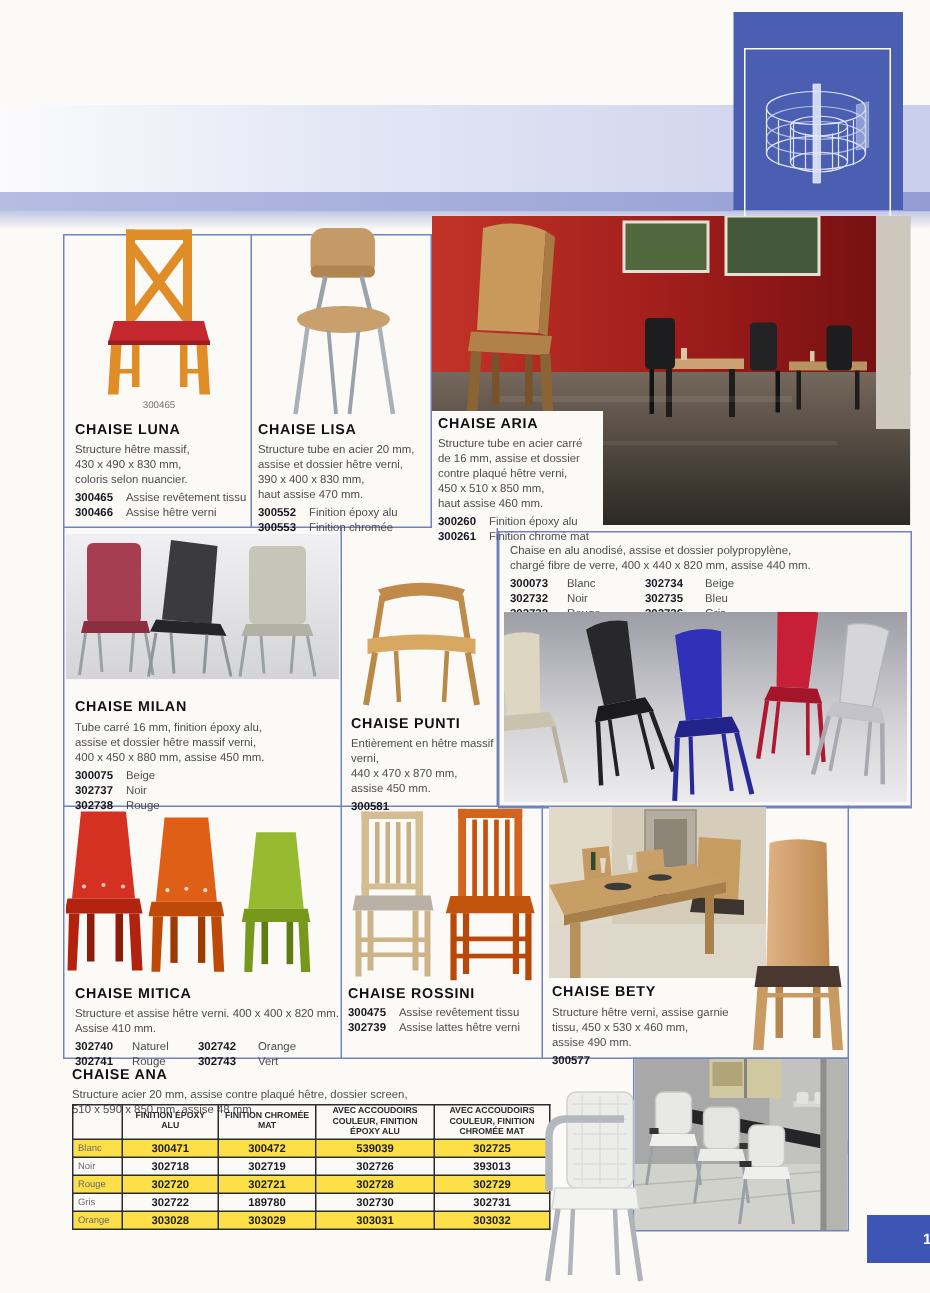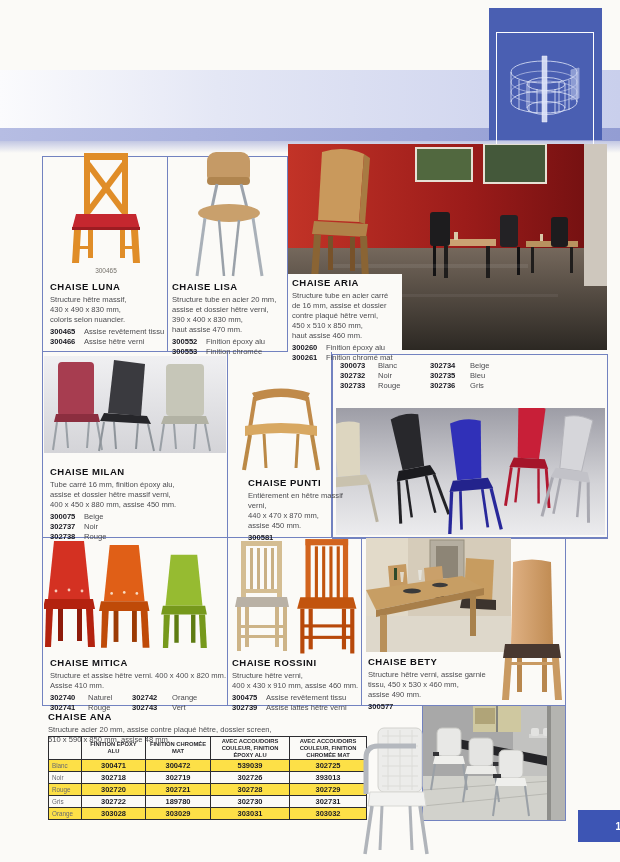--- a/index.html
+++ b/index.html
@@ -217,20 +217,22 @@
         <span class="lbl">Finition époxy alu</span>
       </div>
     <div class="item">
         <span class="code">300261</span>
         <span class="lbl">Finition chromé mat</span>
       </div>
   </div>
 </div>
 
 <div class="abs" style="left:340px;top:359px;width:262px">
+  <div class="desc">Chaise en alu anodisé, assise et dossier polypropylène,
+chargé fibre de verre, 400 x 440 x 820 mm, assise 440 mm.</div>
   <div class="code-grid">
     <span class="code">300073</span>
       <span class="lbl">Blanc</span>
     <span class="code">302734</span>
       <span class="lbl">Beige</span>
     <span class="code">302732</span>
       <span class="lbl">Noir</span>
     <span class="code">302735</span>
       <span class="lbl">Bleu</span>
     <span class="code">302733</span>
@@ -351,21 +353,21 @@
     <path d="M20 7 Q49 -2 78 7 L74 15 Q49 7 24 15 Z" fill="#c08a4a"></path>
     <line x1="23" y1="11" x2="18" y2="42" stroke="#c08a4a" stroke-width="4"></line>
     <line x1="75" y1="11" x2="80" y2="42" stroke="#c08a4a" stroke-width="4"></line>
     <path d="M13 40 Q49 34 85 40 L85 50 Q49 44 13 50 Z" fill="#d8a862"></path>
     <line x1="18" y1="49" x2="12" y2="84" stroke="#bb8946" stroke-width="4"></line>
     <line x1="80" y1="49" x2="86" y2="84" stroke="#bb8946" stroke-width="4"></line>
     <line x1="32" y1="48" x2="34" y2="82" stroke="#bb8946" stroke-width="3"></line>
     <line x1="66" y1="48" x2="64" y2="82" stroke="#bb8946" stroke-width="3"></line>
   </svg>
 </div>
-<div class="abs" style="left:248px;top:477px;width:96px">
+<div class="abs" style="left:234px;top:477px;width:96px">
   <div class="title">CHAISE PUNTI</div>
   <div class="desc">Entièrement en hêtre massif verni,
 440 x 470 x 870 mm,
 assise 450 mm.</div>
   <div class="solo-code">300581</div>
 </div>
 
 <div class="photo" style="left:44px;top:539px;width:182px;height:115px">
   <svg width="182" height="115" viewBox="0 0 182 115">
     <g>
@@ -454,22 +456,20 @@
         <rect x="15" y="69" width="4" height="39"></rect>
           <rect x="47" y="69" width="4" height="39"></rect>
         <rect x="8" y="84" width="50" height="3"></rect>
           <rect x="8" y="95" width="50" height="3"></rect>
       </g>
     </g>
   </svg>
 </div>
 <div class="abs" style="left:232px;top:657px;width:130px">
   <div class="title">CHAISE ROSSINI</div>
-  <div class="desc">Structure hêtre verni,
-400 x 430 x 910 mm, assise 460 mm.</div>
   <div class="items">
     <div class="item">
         <span class="code">300475</span>
         <span class="lbl">Assise revêtement tissu</span>
       </div>
     <div class="item">
         <span class="code">302739</span>
         <span class="lbl">Assise lattes hêtre verni</span>
       </div>
   </div>

